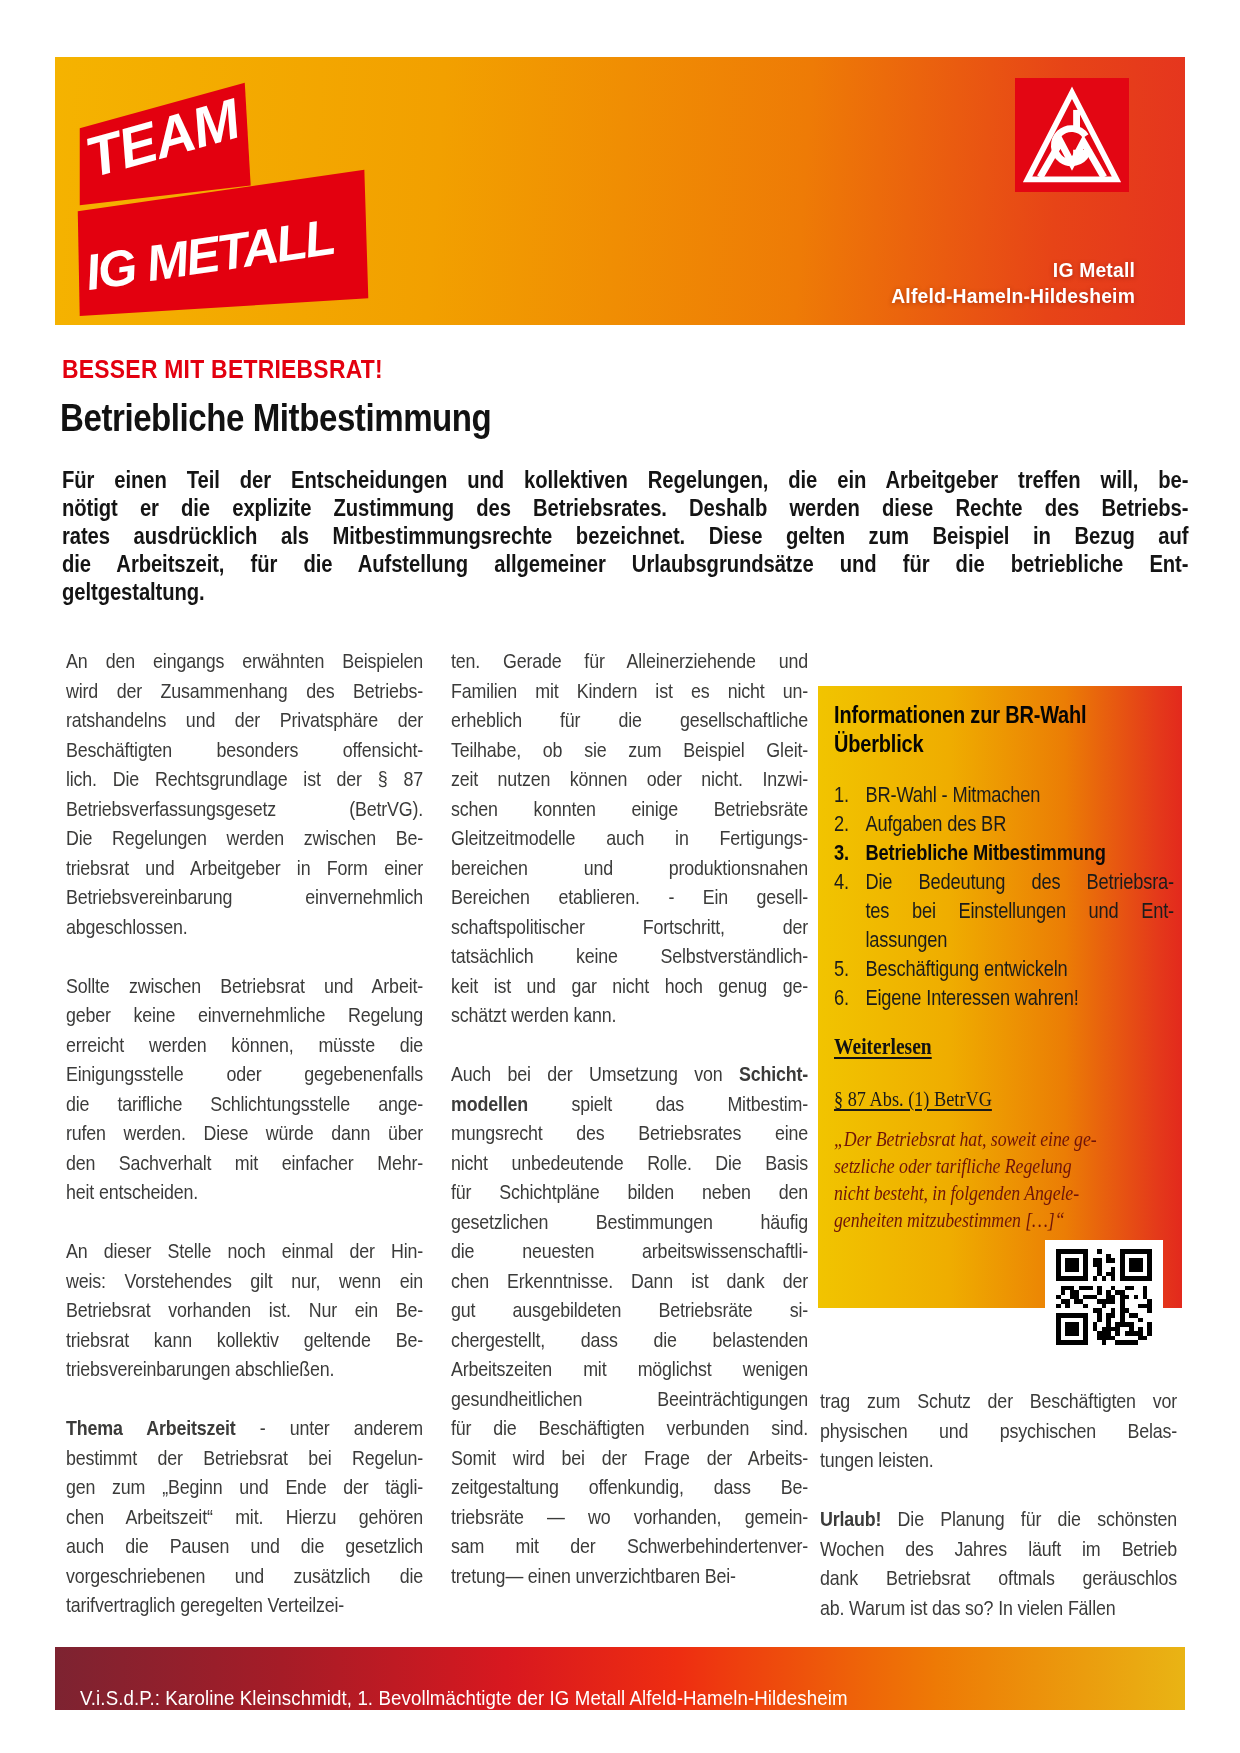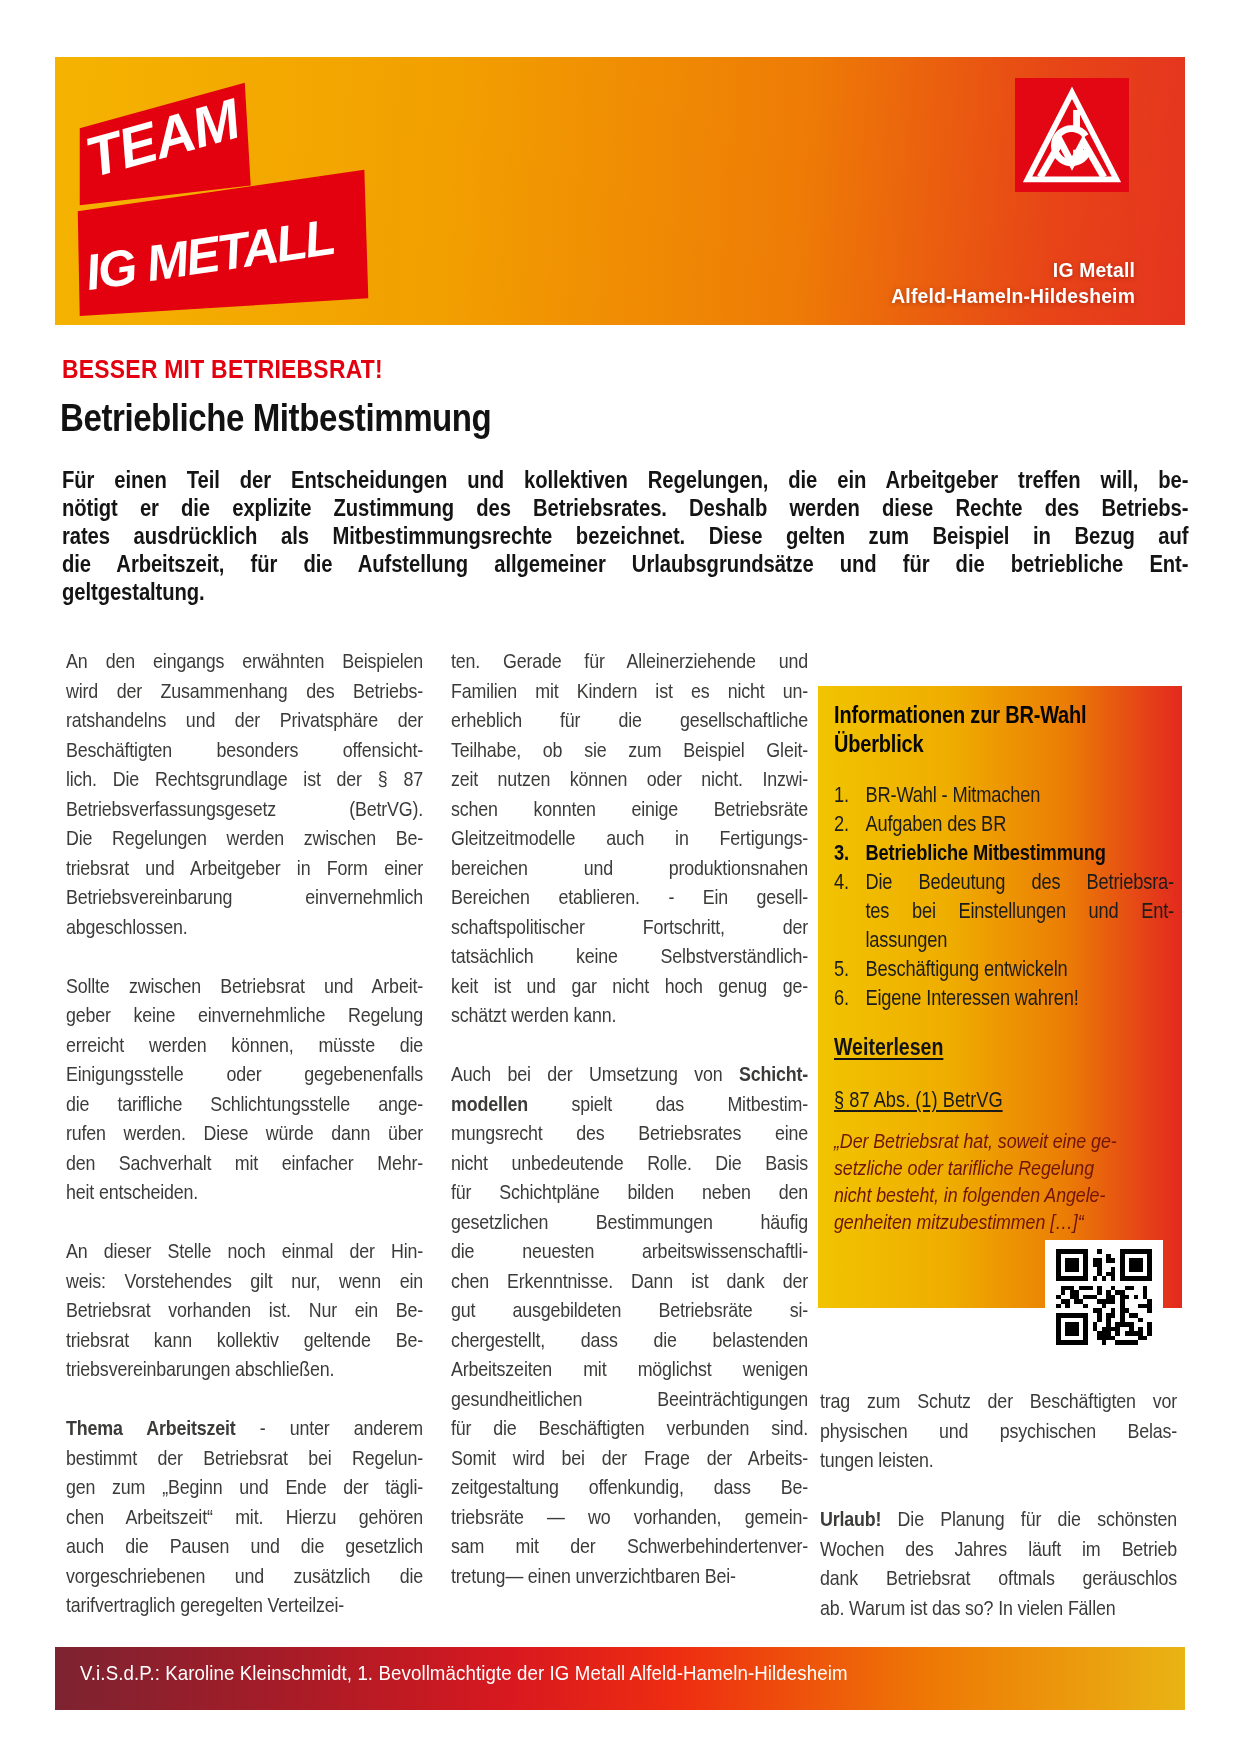--- a/index.html
+++ b/index.html
@@ -43,35 +43,35 @@
   .infobox-inner{position:absolute;left:16px;top:15px;width:400px;transform:scaleX(.85);transform-origin:0 0;}
   .ib-title{font-size:23.5px;line-height:29px;font-weight:bold;color:#050505;letter-spacing:-.2px;}
   .ib-list{margin-top:22px;}
   .item{display:flex;font-size:21.5px;line-height:29px;color:#1c1c1b;letter-spacing:-.2px;}
   .item .num{flex:0 0 37px;width:37px;}
   .item .itxt{flex:1;}
   .item.bold{font-weight:bold;color:#0a0a0a;}
 
   
   .wbox{position:absolute;left:818px;top:1022px;width:364px;height:286px;
-        background:linear-gradient(90deg,#f1c400 0%,#efad00 36%,#eb7d05 68%,#e43a1a 93%,#e3291d 100%);}
+        background:linear-gradient(90deg,#f1c400 0%,#efad00 36%,#eb7d05 68%,#e43a1a 93%,#e3291d 100%);font-family:Liberation Serif, serif;}
   .wbox-inner{position:absolute;left:16px;top:12px;width:392px;transform:scaleX(.85);transform-origin:0 0;}
   .wtitle{display:inline-block;font-size:23px;font-weight:bold;color:#121212;
           text-decoration:underline;text-decoration-thickness:2px;text-underline-offset:3px;}
   .wlink{display:inline-block;margin-top:27px;font-size:21.5px;color:#1a1a1a;
          text-decoration:underline;text-underline-offset:3px;cursor:pointer;}
   .quote{margin-top:14px;font-size:21px;line-height:27px;font-style:italic;color:#6f1409;letter-spacing:-.1px;}
 
   
   .qr{position:absolute;left:1045px;top:1240px;width:118px;height:114px;background:#fff;
       display:flex;align-items:center;justify-content:center;}
   .qr svg{display:block;}
 
   
-  .footer{position:absolute;left:55px;top:1647px;width:1130px;height:63px;display:flex;align-items:flex-start;
+  .footer{position:absolute;left:55px;top:1647px;width:1130px;height:63px;display:flex;align-items:flex-end;
           background:linear-gradient(90deg,#7d2331 0%,#a51c27 20%,#d8181f 40%,#ee2d11 55%,#ee7a05 78%,#e9b414 100%);}
   .footer .txt{color:#fff;font-size:21px;margin-left:25px;margin-top:14px;white-space:nowrap;
                transform:scaleX(.89);transform-origin:0 50%;letter-spacing:.1px;}
 </style>
 </head>
 <body>
 
 <div class="page">
 
   <div class="header">

